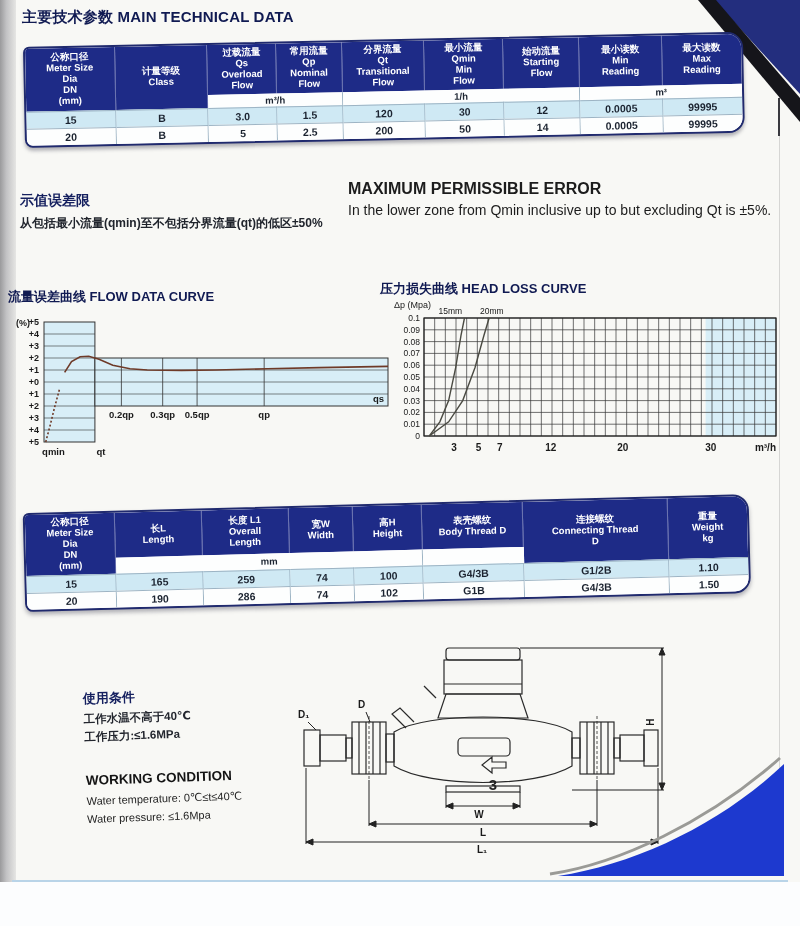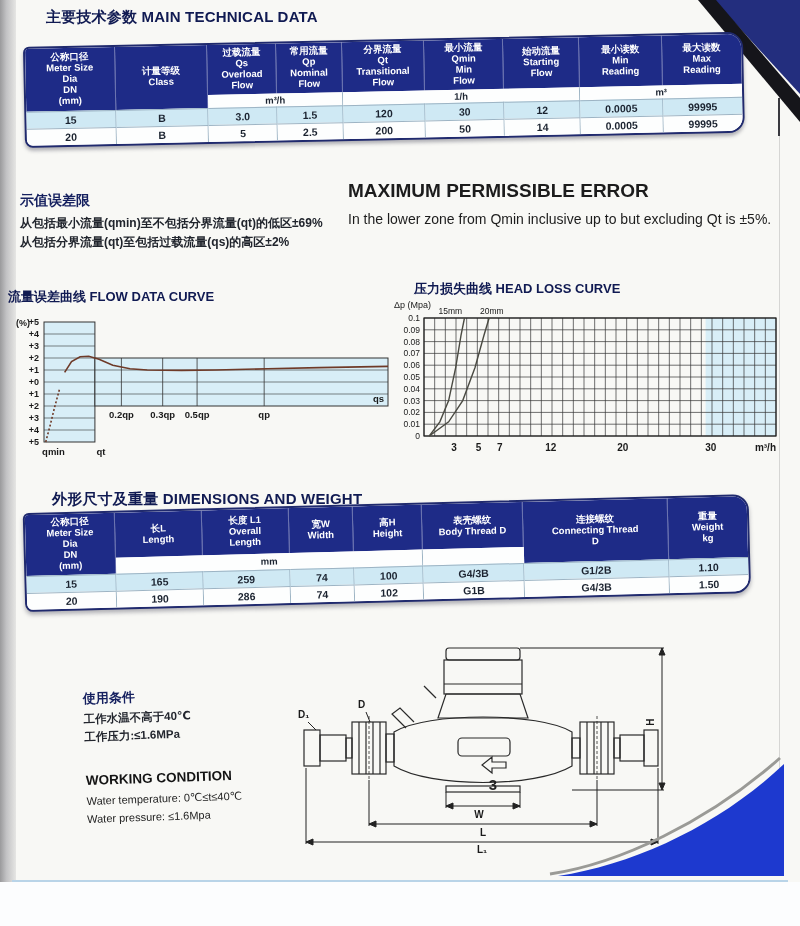--- a/index.html
+++ b/index.html
@@ -3,21 +3,21 @@
 <meta charset="utf-8">
 <style>
   html,body{margin:0;padding:0;}
   body{width:800px;height:926px;background:#fbfcfd;font-family:"Liberation Sans","DejaVu Sans",sans-serif;}
   .page{position:relative;width:800px;height:926px;overflow:hidden;background:#fbfcfd;}
   .paper{position:absolute;left:0;top:0;width:800px;height:882px;background:#f8f8f5;}
   .edge-strip{position:absolute;left:0;top:0;width:16px;height:882px;
     background:linear-gradient(90deg,#9a9a9c 0%,#c2c2c4 40%,#e6e6e4 100%);}
   .right-shadow{position:absolute;left:779px;top:88px;width:1px;height:770px;background:#d6d6d4;}
 
-  .sec-title{position:absolute;font-weight:bold;color:#101a52;font-size:15px;letter-spacing:.2px;margin-left:24px;}
+  .sec-title{position:absolute;font-weight:bold;color:#101a52;font-size:15px;letter-spacing:.2px;}
   .sub-title{position:absolute;font-weight:bold;color:#101a52;font-size:13px;}
 
   .tbl-wrap{position:absolute;border:2px solid #202a6e;border-radius:6px 16px 16px 8px;overflow:hidden;
     box-shadow:0 3px 4px rgba(40,40,60,.35);background:#fff;}
   table.dtable{width:100%;border-collapse:separate;border-spacing:0;table-layout:fixed;}
   .dtable th{background:#1e2b87;color:#fff;font-weight:bold;font-size:9.5px;line-height:1.15;
     padding:3px 1px;border-right:1px solid rgba(255,255,255,.35);vertical-align:middle;text-align:center;}
   .dtable th:last-child{border-right:none;}
   .lines{white-space:pre-line;}
   .dtable td{font-size:10.5px;font-weight:bold;color:#1b2330;text-align:center;
@@ -26,21 +26,21 @@
   .dtable tr.units td{font-size:9.5px;padding:1px 0;border-top:none;}
   .dtable tr.blue td{background:#cfe9f4;}
   .dtable tr.white td{background:#fdfefe;}
   .tilt-a{transform:rotate(-1.2deg);transform-origin:40px center;}
   .tilt-b{transform:rotate(-1.5deg);transform-origin:40px center;}
 
   .zh-block{position:absolute;color:#20242c;}
   .zh-block .t{font-weight:bold;font-size:14px;color:#15205f;margin-bottom:4px;}
   .zh-block .l{font-weight:600;font-size:12px;line-height:1.6;}
   .en-block{position:absolute;color:#1c1c1c;}
-  .en-block .t{font-weight:bold;font-size:19px;margin-bottom:5px;}
+  .en-block .t{font-weight:bold;font-size:16px;}
   .en-block .l{font-size:14px;line-height:1.8;}
 
   .chart-box{position:absolute;text-align:center;}
   .wc-block{position:absolute;transform:rotate(-2deg);}
   .wc-block .zt{font-weight:bold;font-size:13px;color:#15205f;margin-bottom:3px;}
   .wc-block .zl{font-weight:600;font-size:11.5px;line-height:1.55;color:#23262e;}
   .wc-block .et{font-weight:bold;font-size:13.5px;color:#141414;margin:26px 0 4px 0;}
   .wc-block .el{font-size:11px;line-height:1.7;color:#222;}
 
   .corner-svg{position:absolute;right:0;top:0;}
@@ -139,30 +139,29 @@
         <td>14</td>
         <td>0.0005</td>
         <td>99995</td>
       </tr>
     </tbody>
       </table>
   </div>
 
   <div class="zh-block" style="left:20px;top:192px;width:330px;">
     <div class="t">示值误差限</div>
-    <div class="l">从包括最小流量(qmin)至不包括分界流量(qt)的低区±69%</div>
-    <div class="l">从包括分界流量(qt)至包括过载流量(qs)的高区±2%</div>
+    <div class="l">从包括最小流量(qmin)至不包括分界流量(qt)的低区±50%</div>
   </div>
   <div class="en-block" style="left:348px;top:180px;width:430px;">
     <div class="t">MAXIMUM PERMISSIBLE ERROR</div>
     <div class="l">In the lower zone from Qmin inclusive up to but excluding Qt is ±5%.</div>
   </div>
 
   <div class="sub-title" style="left:8px;top:288px;">流量误差曲线 FLOW DATA CURVE</div>
-  <div class="sub-title" style="left:414px;top:280px;">压力损失曲线 HEAD LOSS CURVE</div>
+  <div class="sub-title" style="left:380px;top:280px;">压力损失曲线 HEAD LOSS CURVE</div>
   <div class="chart-box" id="flowChart" style="left:14px;top:316px;width:382px;height:156px;"><svg width="382" height="156" viewBox="0 0 382 156">
         <rect x="30" y="6" width="50.912000000000006" height="120" fill="#d8eef7" stroke="#333333" stroke-width="1"></rect>
         <line x1="30" y1="114" x2="80.912" y2="114" stroke="#333333" stroke-width="0.6"></line>
         <line x1="30" y1="102" x2="80.912" y2="102" stroke="#333333" stroke-width="0.6"></line>
         <line x1="30" y1="90" x2="80.912" y2="90" stroke="#333333" stroke-width="0.6"></line>
         <line x1="30" y1="78" x2="80.912" y2="78" stroke="#333333" stroke-width="0.6"></line>
         <line x1="30" y1="66" x2="80.912" y2="66" stroke="#333333" stroke-width="0.6"></line>
         <line x1="30" y1="54" x2="80.912" y2="54" stroke="#333333" stroke-width="0.6"></line>
         <line x1="30" y1="42" x2="80.912" y2="42" stroke="#333333" stroke-width="0.6"></line>
         <line x1="30" y1="30" x2="80.912" y2="30" stroke="#333333" stroke-width="0.6"></line>
@@ -263,21 +262,20 @@
         <text x="26" y="143" font-size="8.5" fill="#1a1a1a" text-anchor="end">0</text>
         <text x="59.92" y="155" font-size="10" fill="#1a1a1a" text-anchor="middle" font-weight="bold">3</text>
         <text x="84.56" y="155" font-size="10" fill="#1a1a1a" text-anchor="middle" font-weight="bold">5</text>
         <text x="105.67999999999999" y="155" font-size="10" fill="#1a1a1a" text-anchor="middle" font-weight="bold">7</text>
         <text x="156.72" y="155" font-size="10" fill="#1a1a1a" text-anchor="middle" font-weight="bold">12</text>
         <text x="228.88" y="155" font-size="10" fill="#1a1a1a" text-anchor="middle" font-weight="bold">20</text>
         <text x="316.88" y="155" font-size="10" fill="#1a1a1a" text-anchor="middle" font-weight="bold">30</text>
         <text x="382" y="155" font-size="10" fill="#1a1a1a" text-anchor="end" font-weight="bold">m³/h</text>
       </svg></div>
 
-  <div class="sec-title" style="left:28px;top:490px;">外形尺寸及重量 DIMENSIONS AND WEIGHT</div>
 
   <div class="tbl-wrap tilt-b" style="left:24px;top:512px;width:722px;">
     <table class="dtable">
       <colgroup>
         <col style="width:12.5%">
           <col style="width:12%">
           <col style="width:12%">
           <col style="width:9%">
         <col style="width:9.5%">
           <col style="width:14%">

